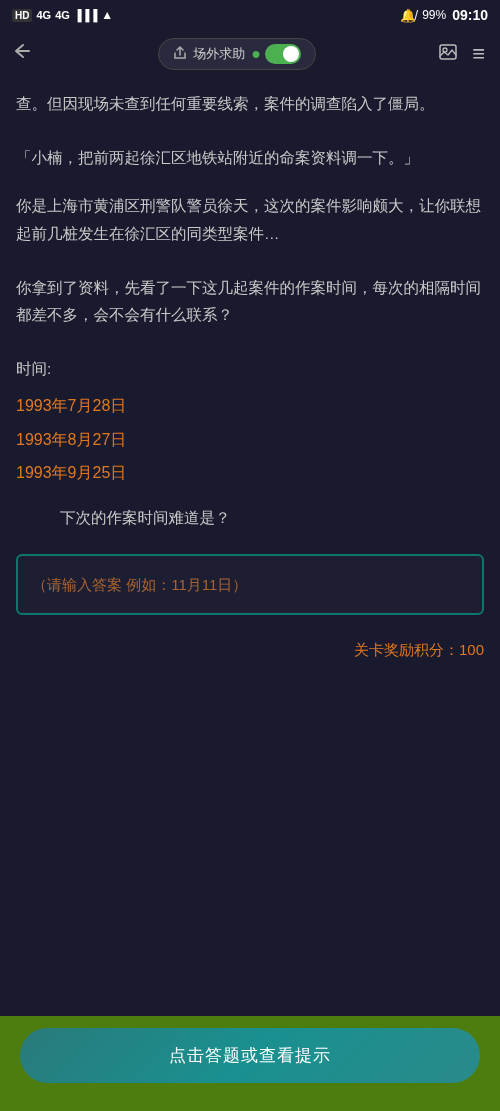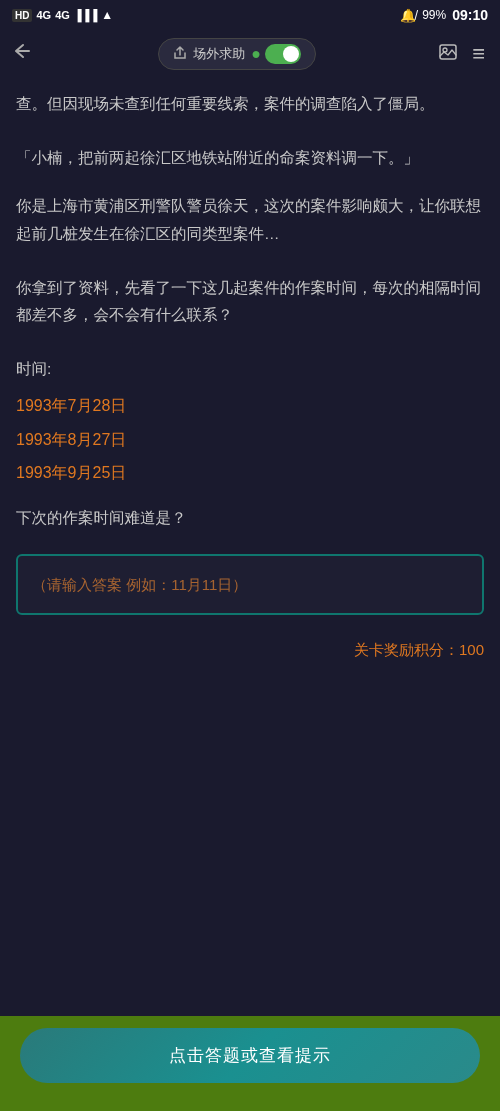--- a/index.html
+++ b/index.html
@@ -153,20 +153,21 @@
       margin-bottom: 6px;
       line-height: 1.7;
     }
 
     .question-text {
       color: #c8c8c8;
       font-size: 15.5px;
       margin-top: 18px;
       margin-bottom: 22px;
       line-height: 1.8;
+      margin-left: 44px;
     }
 
     .answer-input {
       width: 100%;
       background-color: transparent;
       border: none;
       border-bottom: none;
       color: #d08030;
       font-size: 15px;
       padding: 10px 0;

